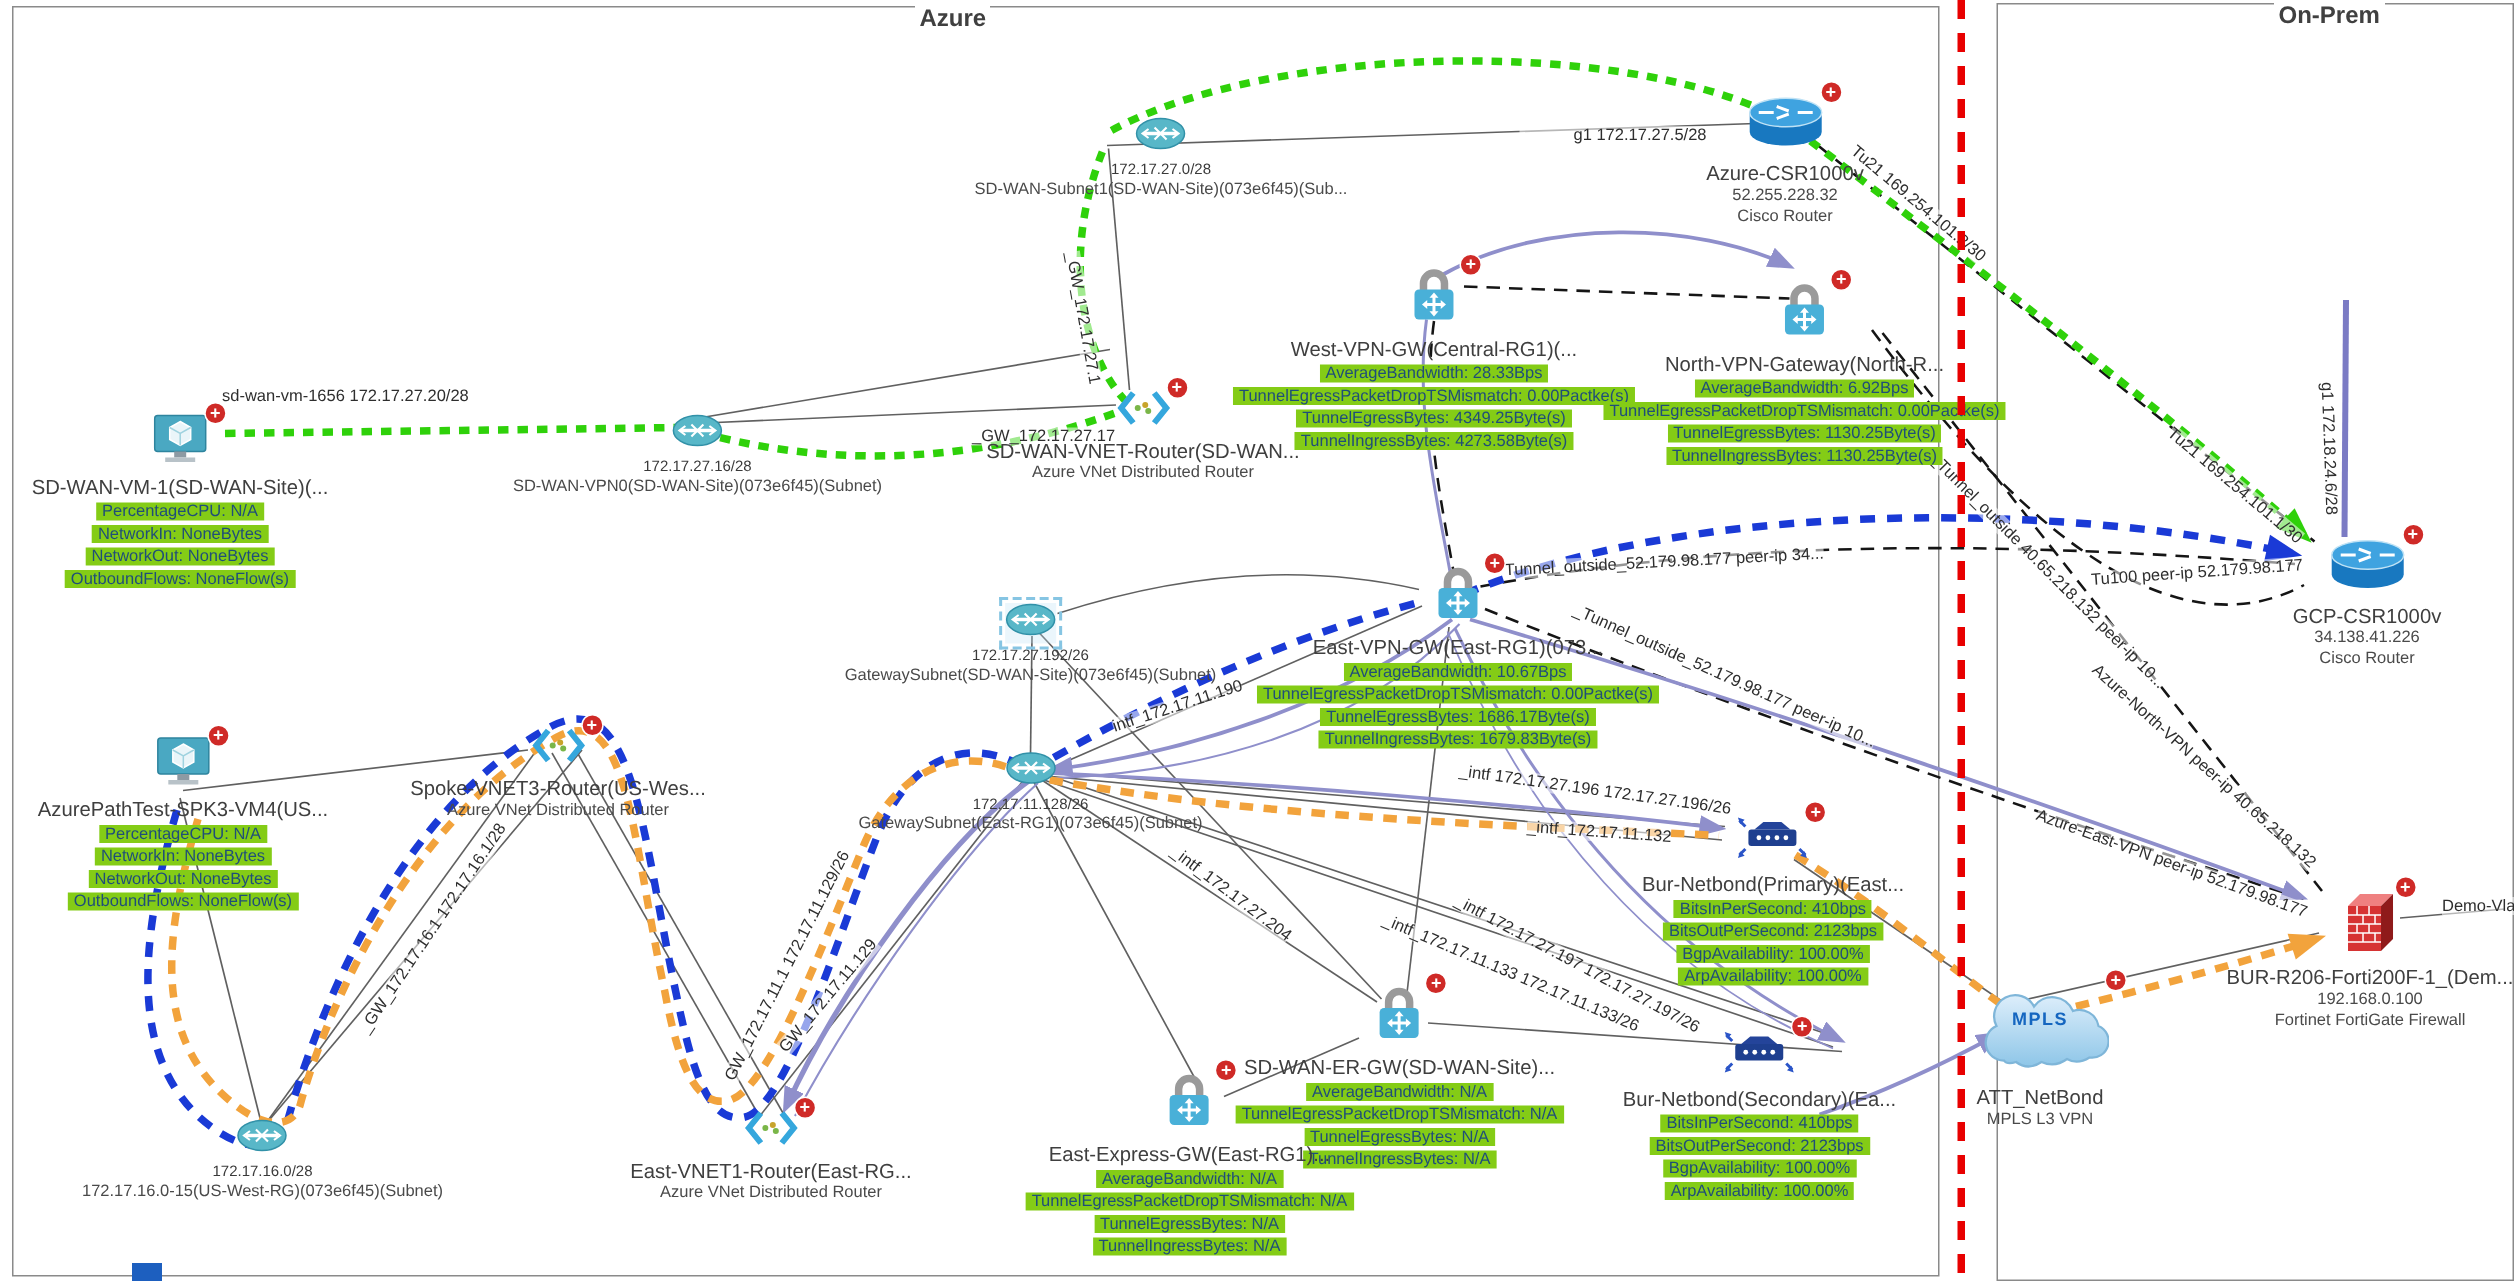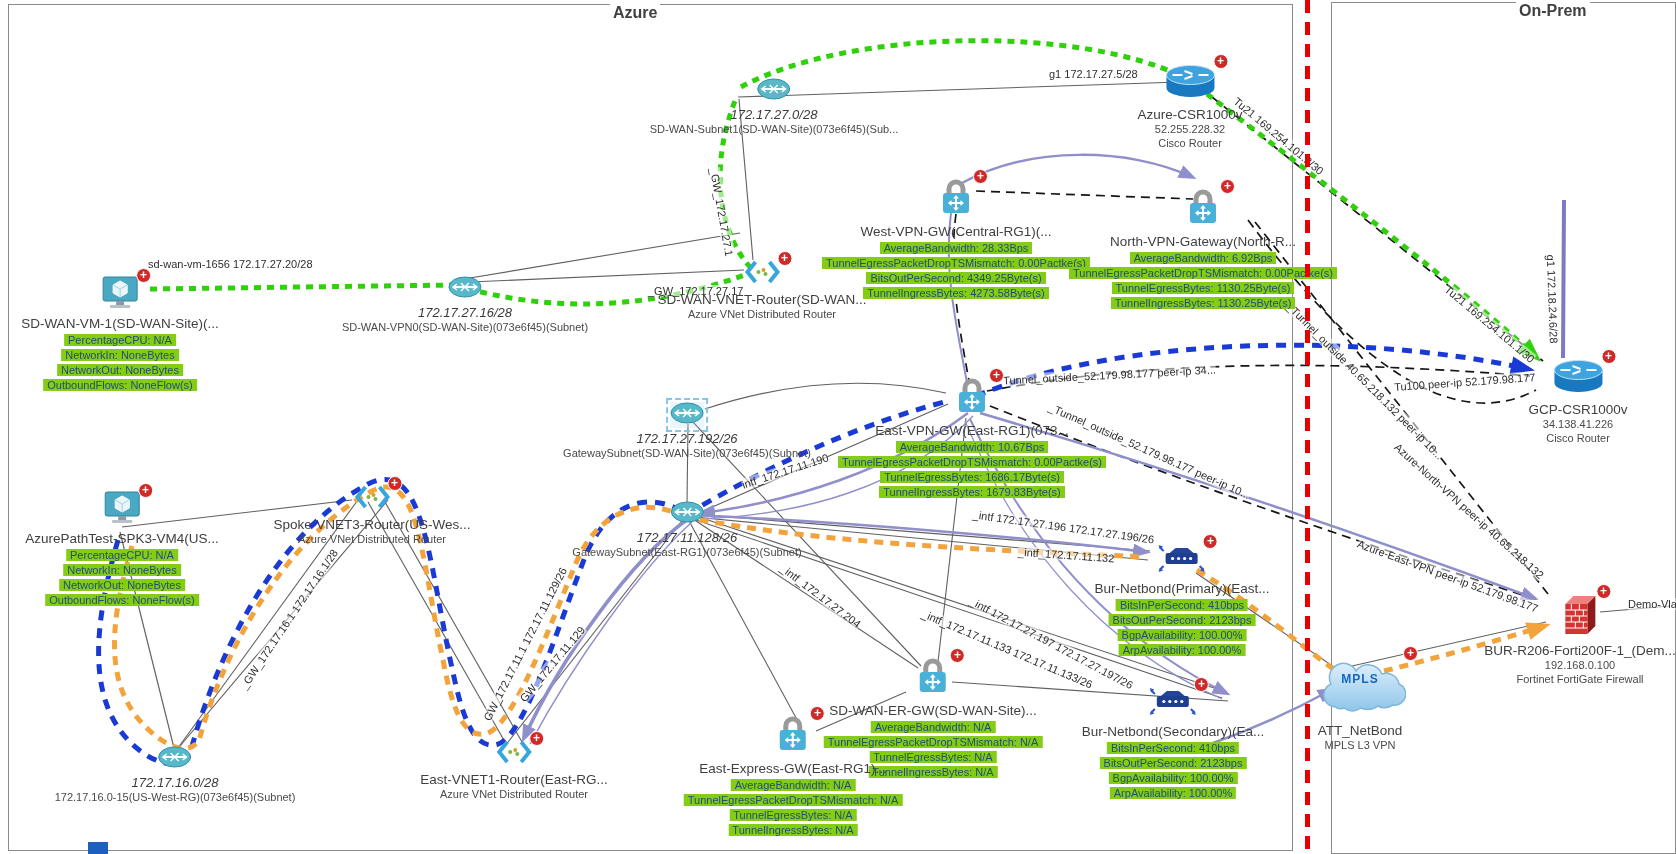--- a/index.html
+++ b/index.html
@@ -11,21 +11,21 @@
            background-image:repeating-linear-gradient(180deg,#e80000 0 13px,transparent 13px 22px);}
   .edges{position:absolute;left:0;top:0;z-index:1;pointer-events:none;}
   .elabel{position:absolute;font-size:11px;color:#2e2e2e;white-space:nowrap;z-index:2;
           transform-origin:center center;background:rgba(255,255,255,.55);line-height:1.1;}
   .node{position:absolute;transform:translateX(-50%);display:flex;flex-direction:column;align-items:center;z-index:3;}
   .icwrap{position:relative;display:flex;align-items:center;justify-content:center;}
   .badge{position:absolute;top:-8px;right:-12px;width:15px;height:15px;border-radius:50%;
          background:#cf2a27;color:#fff;font-size:12px;font-weight:bold;line-height:13px;
          text-align:center;border:1.5px solid #fff;box-sizing:border-box;}
   .nt{font-size:13.5px;color:#3f3f3f;margin-top:3px;white-space:nowrap;text-align:center;}
-  .sm .nt{font-size:13px;color:#3a3a3a;font-style:italic;}
+  .sm .nt{font-size:10px;color:#3a3a3a;}
   .nsubs,.nstats{display:flex;flex-direction:column;align-items:center;}
   .nsub{font-size:11px;color:#4a4a4a;white-space:nowrap;text-align:left;line-height:1.3;}
   .stat{font-size:11px;color:#1f4e79;background:#84cc16;margin-top:3px;padding:0 4px;
         white-space:nowrap;text-align:center;}
   .sel{outline:2px dashed #86c5e3;outline-offset:2px;background:rgba(190,225,245,.30);}
   .cloudtxt{position:absolute;left:0;top:18px;width:92px;text-align:center;
             color:#1566c0;font-weight:bold;font-size:12px;letter-spacing:1px;}
   .chip{position:absolute;background:#1d5fbf;z-index:5;}
 </style>
 </head>
@@ -126,21 +126,21 @@
     </g>
 
     <g stroke="#f2a33c" stroke-width="5" fill="none" stroke-dasharray="9 7">
       <path d="M132,546 C108,628 104,690 150,731 C173,752 194,754 200,737 C217,674 272,546 372,491 C419,467 421,558 443,660 C452,708 463,737 484,734 C511,731 546,636 576,563 C597,513 641,494 684,517"></path>
       <path d="M684,517 C830,545 1000,550 1146,557"></path>
       <path d="M1197,570 C1256,606 1300,645 1336,671"></path>
       <path d="M1384,671 C1440,657 1500,640 1544,626" marker-end="url(#mo)"></path>
     </g>
   </svg>
 
-  <div class="elabel" style="left:1013px;top:68px;padding-left:36px;">g1 172.17.27.5/28</div>
+  <div class="elabel" style="left:1013px;top:84px;padding-left:36px;">g1 172.17.27.5/28</div>
   <div class="elabel" style="left:148px;top:258px;">sd-wan-vm-1656 172.17.27.20/28</div>
   <div class="elabel" style="left:677px;top:206px;transform:rotate(80deg);">_GW_172.17.27.1</div>
   <div class="elabel" style="left:648px;top:285px;text-align:right;">_GW_172.17.27.17</div>
   <div class="elabel" style="left:1222px;top:130px;transform:rotate(40deg);">Tu21 169.254.101.2/30</div>
   <div class="elabel" style="left:1433px;top:318px;transform:rotate(40deg);">Tu21 169.254.101.1/30</div>
   <div class="elabel" style="left:1394px;top:376px;transform:rotate(-4deg);">Tu100 peer-ip 52.179.98.177</div>
   <div class="elabel" style="left:1003px;top:369px;transform:rotate(-3deg);">Tunnel_outside_52.179.98.177 peer-ip 34...</div>
   <div class="elabel" style="left:1040px;top:445px;transform:rotate(24deg);">_Tunnel_outside_52.179.98.177 peer-ip 10...</div>
   <div class="elabel" style="left:1257px;top:375px;transform:rotate(45deg);">_Tunnel_outside 40.65.218.132 peer-ip 10...</div>
   <div class="elabel" style="left:1371px;top:505px;transform:rotate(42deg);">Azure-North-VPN peer-ip 40.65.218.132</div>
@@ -251,21 +251,21 @@
             <rect x="7" y="16" width="26" height="20" rx="3" fill="#49b0d8"></rect>
             <path d="M20 20 v12 M14 26 h12" stroke="#fff" stroke-width="2"></path>
             <path d="M20 18 l-3 3.5 h6 z M20 34 l-3 -3.5 h6 z M12 26 l3.5 -3 v6 z M28 26 l-3.5 -3 v6 z" fill="#fff"></path>
           </svg></span>
       <div class="badge">+</div>
       </div>
     <div class="nt">West-VPN-GW(Central-RG1)(...</div>
     <div class="nstats">
         <div class="stat">AverageBandwidth: 28.33Bps</div>
         <div class="stat">TunnelEgressPacketDropTSMismatch: 0.00Pactke(s)</div>
-        <div class="stat">BitsOutPerSecond: 4349.25Byte(s)</div>
+        <div class="stat">TunnelEgressBytes: 4349.25Byte(s)</div>
         <div class="stat">TunnelIngressBytes: 4273.58Byte(s)</div>
       </div>
   </div>
 
   <div class="node" style="left:1203px;top:187px;">
     <div class="icwrap">
         <span>
       <svg width="40" height="40" viewBox="0 0 40 40">
             <path d="M13 17 v-5 a7 7 0 0 1 14 0 v5" stroke="#9a9a9a" stroke-width="5" fill="none"></path>
             <rect x="7" y="16" width="26" height="20" rx="3" fill="#49b0d8"></rect>

